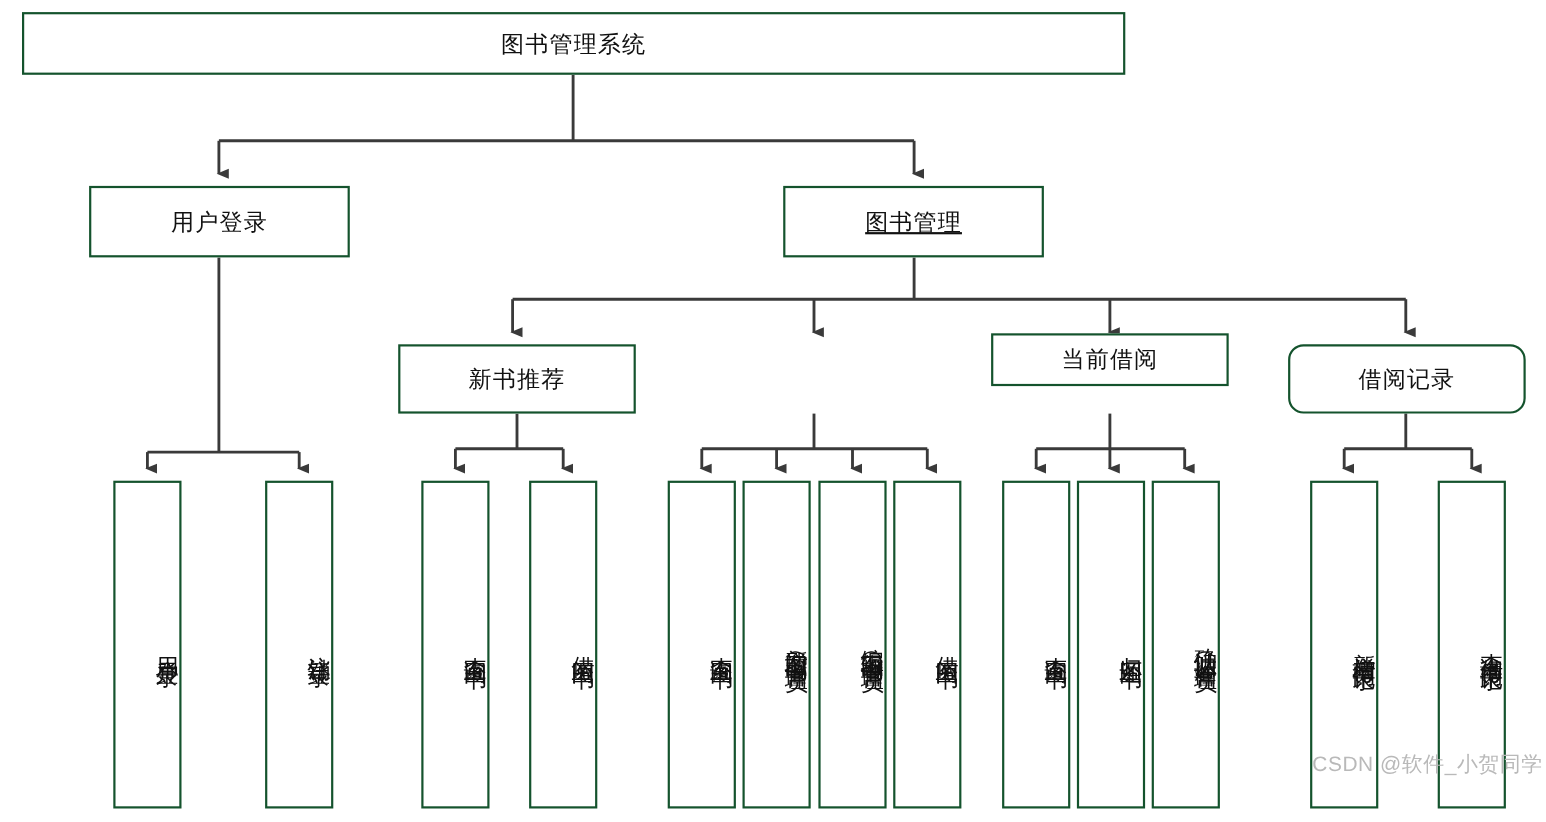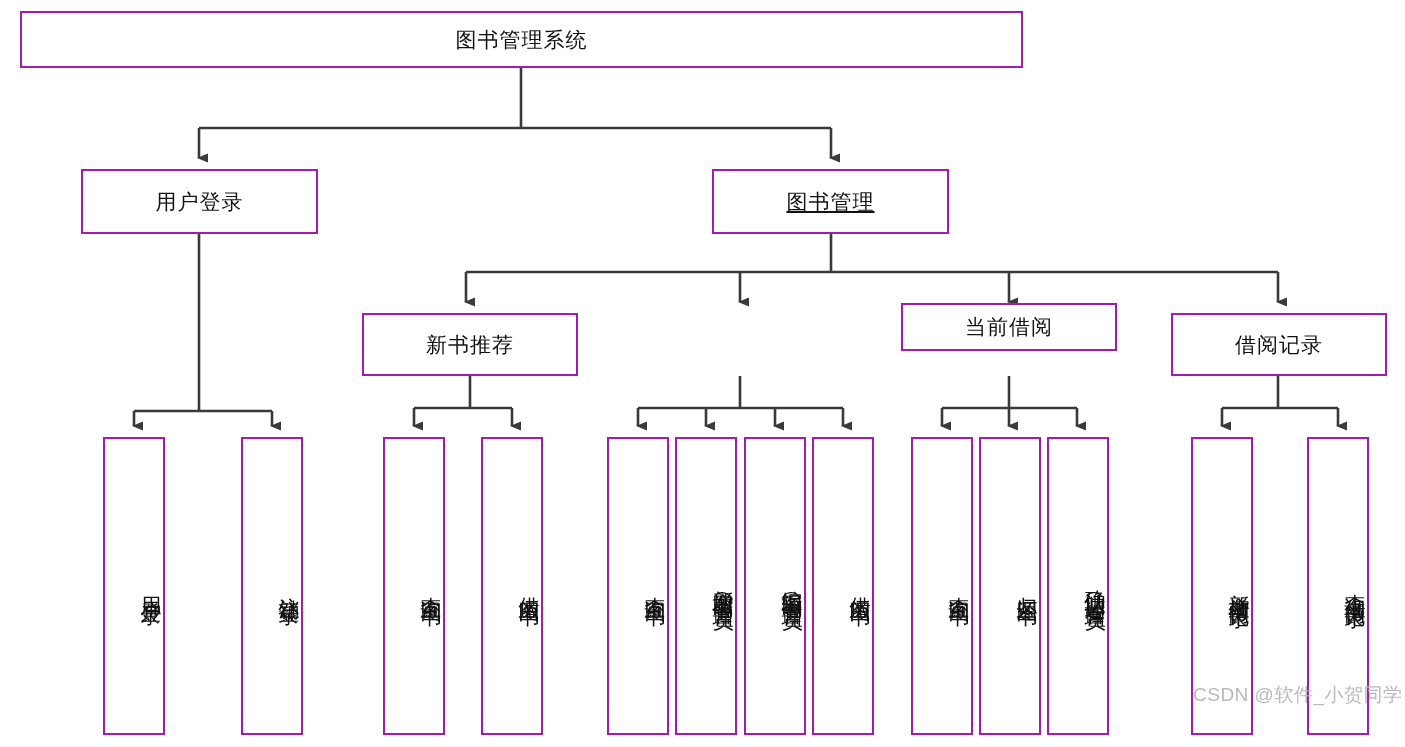--- a/index.html
+++ b/index.html
@@ -22,21 +22,21 @@
     left: 0;
     top: 0;
     width: 1405px;
     height: 747px;
     pointer-events: none;
   }
   .node {
     position: absolute;
     box-sizing: border-box;
     background: #ffffff;
-    border: 2px solid #a21caf;
+    border: 2px solid #14532d;
     display: flex;
     align-items: center;
     justify-content: center;
     color: #111111;
   }
   .node.h {
     
     font-size: 21px;
     letter-spacing: 1px;
   }
@@ -131,21 +131,21 @@
   <div class="node h" style="left:712px; top:169px; width:237px; height:65px;text-decoration:underline;">
     <span>图书管理</span>
   </div>
 
   <div class="node h" style="left:362px; top:313px; width:216px; height:63px;">
     <span>新书推荐</span>
   </div>
   <div class="node h" style="left:901px; top:303px; width:216px; height:48px;">
     <span>当前借阅</span>
   </div>
-  <div class="node h" style="left:1171px; top:313px; width:216px; height:63px;">
+  <div class="node h" style="left:1171px; top:313px; width:216px; height:63px;border-radius:14px;">
     <span>借阅记录</span>
   </div>
 
   <div class="node v" style="left:103px; top:437px; width:62px; height:298px;">
     <span class="vtxt">用户登录</span>
   </div>
   <div class="node v" style="left:241px; top:437px; width:62px; height:298px;">
     <span class="vtxt">注销登录</span>
   </div>
 

